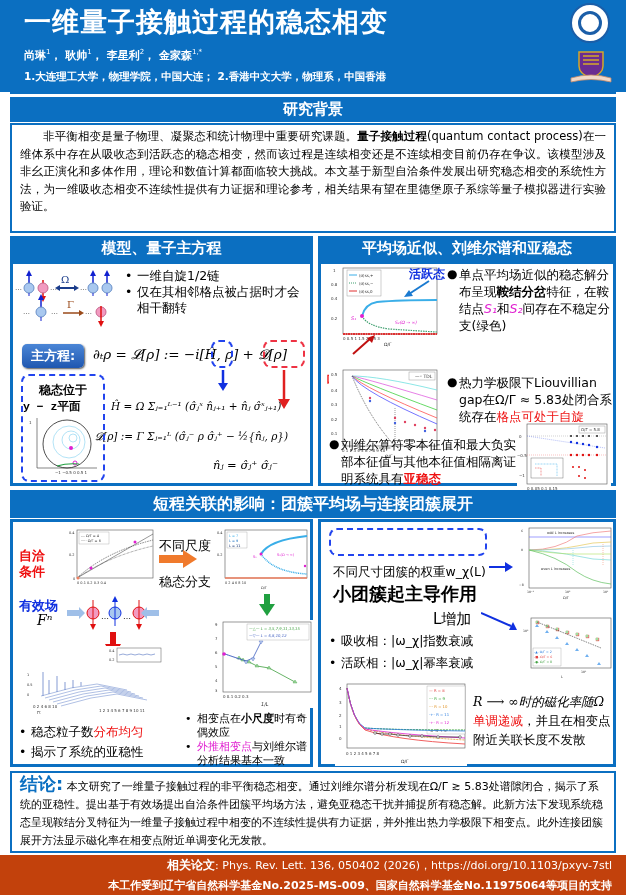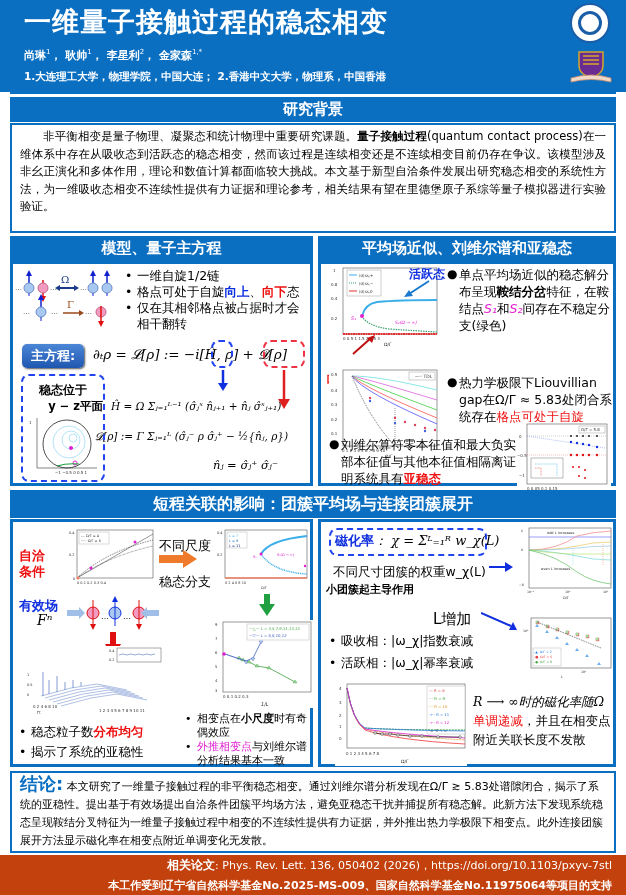--- a/index.html
+++ b/index.html
@@ -113,21 +113,20 @@
     <text x="52" y="40" font-size="10" fill="#9a4a1a" font-family="DejaVu Serif, serif">Γ</text>
     <line x1="48" y1="45" x2="66" y2="45" stroke="#9a4a1a" stroke-width="1.5"></line>
       <polygon points="69,45 64,42 64,48" fill="#9a4a1a"></polygon>
     <text x="70" y="46" font-size="7" fill="#333">…</text>
     <circle cx="86" cy="44" r="5" fill="#f29ac0" stroke="#c86890"></circle>
     <line x1="86" y1="38" x2="86" y2="55" stroke="#e01010" stroke-width="1.5"></line>
       <polygon points="83,53 89,53 86,59" fill="#e01010"></polygon>
   </svg>
   <ul class="bl abs" style="left:110px;top:4px;width:188px;font-size:12.5px;line-height:16px;">
     <li><span>一维自旋1/2链</span></li>
-    <li><span>格点可处于自旋</span><span class="blue">向上</span><span>、</span><span class="red">向下</span><span>态</span></li>
     <li><span>仅在其相邻格点被占据时才会相干翻转</span></li>
   </ul>
 
   <div class="btn-master">主方程:</div>
   <div class="eq" style="left:80px;top:82px;font-size:13.5px;">∂ₜρ = 𝓛[ρ] := −i[Ĥ, ρ] + 𝓓[ρ]</div>
   <div class="dashbox" style="left:198px;top:76px;width:22px;height:28px;border-color:#2244ee;"></div>
   <div class="dashbox" style="left:250px;top:76px;width:42px;height:28px;border-color:#ee3344;"></div>
   <svg class="abs" style="left:204px;top:106px;width:12px;height:22px;" viewBox="0 0 12 22">
       <line x1="6" y1="0" x2="6" y2="16" stroke="#1030e0" stroke-width="2.5"></line>
       <polygon points="1,13 11,13 6,21" fill="#1030e0"></polygon>
@@ -136,21 +135,21 @@
       <line x1="7" y1="0" x2="7" y2="32" stroke="#e02020" stroke-width="2.5"></line>
       <polygon points="1,29 13,29 7,39" fill="#e02020"></polygon>
     </svg>
 
   <div class="eq" style="left:98px;top:136px;font-size:10.5px;">Ĥ = Ω Σⱼ₌₁ᴸ⁻¹ (σ̂ⱼˣ n̂ⱼ₊₁ + n̂ⱼ σ̂ˣⱼ₊₁)</div>
   <div class="eq" style="left:82px;top:166px;font-size:10.5px;">𝓓[ρ] := Γ Σⱼ₌₁ᴸ (σ̂ⱼ⁻ ρ σ̂ⱼ⁺ − ½{n̂ⱼ, ρ})</div>
   <div class="eq" style="left:200px;top:194px;font-size:11.5px;">n̂ⱼ = σ̂ⱼ⁺ σ̂ⱼ⁻</div>
 
   <div class="dashbox" style="left:8px;top:110px;width:84px;height:108px;border-color:#2244ee;">
     <div style="text-align:center;font-size:12px;font-weight:bold;margin-top:6px;">稳态位于</div>
-    <div style="text-align:right;font-size:11.5px;font-weight:bold;">y − z平面</div>
+    <div style="text-align:left;font-size:11.5px;font-weight:bold;font-family:Liberation Mono, monospace;">y − z平面</div>
     <svg style="position:absolute;left:6px;top:40px;width:70px;height:62px;" viewBox="0 0 70 62">
       <line x1="8" y1="2" x2="8" y2="52" stroke="#333" stroke-width="0.6"></line>
       <line x1="8" y1="52" x2="68" y2="52" stroke="#333" stroke-width="0.6"></line>
       <circle cx="38" cy="28" r="24" fill="none" stroke="#222" stroke-width="0.8"></circle>
       <circle cx="40" cy="26" r="16" fill="none" stroke="#7fd0f0" stroke-width="0.6"></circle>
       <circle cx="42" cy="24" r="9" fill="none" stroke="#7fd0f0" stroke-width="0.6"></circle>
       <circle cx="44" cy="22" r="4" fill="none" stroke="#7fd0f0" stroke-width="0.6"></circle>
       <circle cx="42" cy="32" r="2" fill="#e020d0"></circle>
       <circle cx="46" cy="47" r="2" fill="none" stroke="#e020d0"></circle>
       <path d="M28 50 q10 -3 22 -2" stroke="#20a040" stroke-width="1.2" fill="none"></path>
@@ -385,21 +384,21 @@
     </g>
     <text x="0" y="30" font-size="3.5" fill="#333">1</text>
       <text x="0" y="40" font-size="3.5" fill="#333">0.5</text>
       <text x="0" y="50" font-size="3.5" fill="#333">0</text>
     <text x="6" y="62" font-size="4" fill="#333">0 2 4 6 8 10</text>
     <text x="10" y="68" font-size="4" fill="#333">Γt</text>
     <text x="72" y="66" font-size="4" fill="#333">1 2 3 4 5 6 7 8 9 10 11</text>
   </svg>
 
   <ul class="bl abs" style="left:4px;top:200px;width:160px;font-size:12.5px;line-height:20px;">
-    <li><span>稳态粒子数</span><span style="color:#ee1111;font-weight:bold;">分布均匀</span></li>
+    <li><span>稳态粒子数</span><span style="color:#ee1111;">分布均匀</span></li>
     <li><span>揭示了系统的亚稳性</span></li>
   </ul>
 
   <svg class="plot" style="left:198px;top:98px;width:102px;height:88px;border:none;" viewBox="0 0 102 88">
     <rect x="12" y="2" width="88" height="70" fill="#fff" stroke="#555" stroke-width="0.6"></rect>
     <rect x="36" y="4" width="62" height="16" fill="#fff" stroke="#888" stroke-width="0.3"></rect>
     <text x="38" y="10" font-size="3.8" fill="#40a040" font-style="italic">—△— L = 3,5,7,9,11,13,15</text>
     <text x="38" y="17" font-size="3.8" fill="#4060c0" font-style="italic">—▽— L = 6,8,10,12</text>
     <polyline points="28,38 32,40 38,42 46,46 58,48 84,62" stroke="#40a040" stroke-width="0.8" fill="none"></polyline>
     <g fill="#a0d8a0" stroke="#40a040" stroke-width="0.4">
@@ -429,25 +428,22 @@
   </svg>
 
   <ul class="bl abs" style="left:170px;top:190px;width:130px;font-size:11px;line-height:14px;">
     <li><span>相变点在</span><b>小尺度</b><span>时有奇偶效应</span></li>
     <li class="magenta-dot"><span class="magenta">外推相变点</span><span>与刘维尔谱分析结果基本一致</span></li>
   </ul>
 </div>
 
 <div class="box sr-right-box">
   <div class="dashbox" style="left:8px;top:6px;width:158px;height:28px;border-color:#2244ee;"></div>
-  <div class="abs" style="left:14px;top:10px;font-size:13px;">
-    <b style="color:#1030e0;">磁化率</b><span class="eq" style="position:static;">：  χ = Σᴸ₌₁ᴿ w_χ(L)</span>
-  </div>
   <div class="abs" style="left:12px;top:42px;font-size:12.5px;">不同尺寸团簇的权重w_χ(L)</div>
-  <div class="abs bold" style="left:5px;top:60px;font-size:11px;">小团簇起主导作用</div>
+  <div class="abs bold" style="left:12px;top:60px;font-size:18px;">小团簇起主导作用</div>
   <svg class="abs" style="left:168px;top:40px;width:24px;height:10px;" viewBox="0 0 24 10">
       <line x1="0" y1="5" x2="18" y2="5" stroke="#1030e0" stroke-width="2"></line>
       <polygon points="16,0 24,5 16,10" fill="#1030e0"></polygon>
     </svg>
 
   <svg class="plot" style="left:196px;top:4px;width:96px;height:76px;border:none;" viewBox="0 0 96 76">
     <rect x="12" y="2" width="82" height="60" fill="#fff" stroke="#555" stroke-width="0.6"></rect>
     <line x1="12" y1="11" x2="94" y2="11" stroke="#6060ff" stroke-width="0.6"></line>
     <path d="M12 24 Q40 24 60 10 Q75 6 94 5" stroke="#f08080" stroke-width="0.7" fill="none"></path>
     <path d="M12 24 Q40 24 60 20 Q75 16 94 16" stroke="#e0c040" stroke-width="0.6" fill="none"></path>

